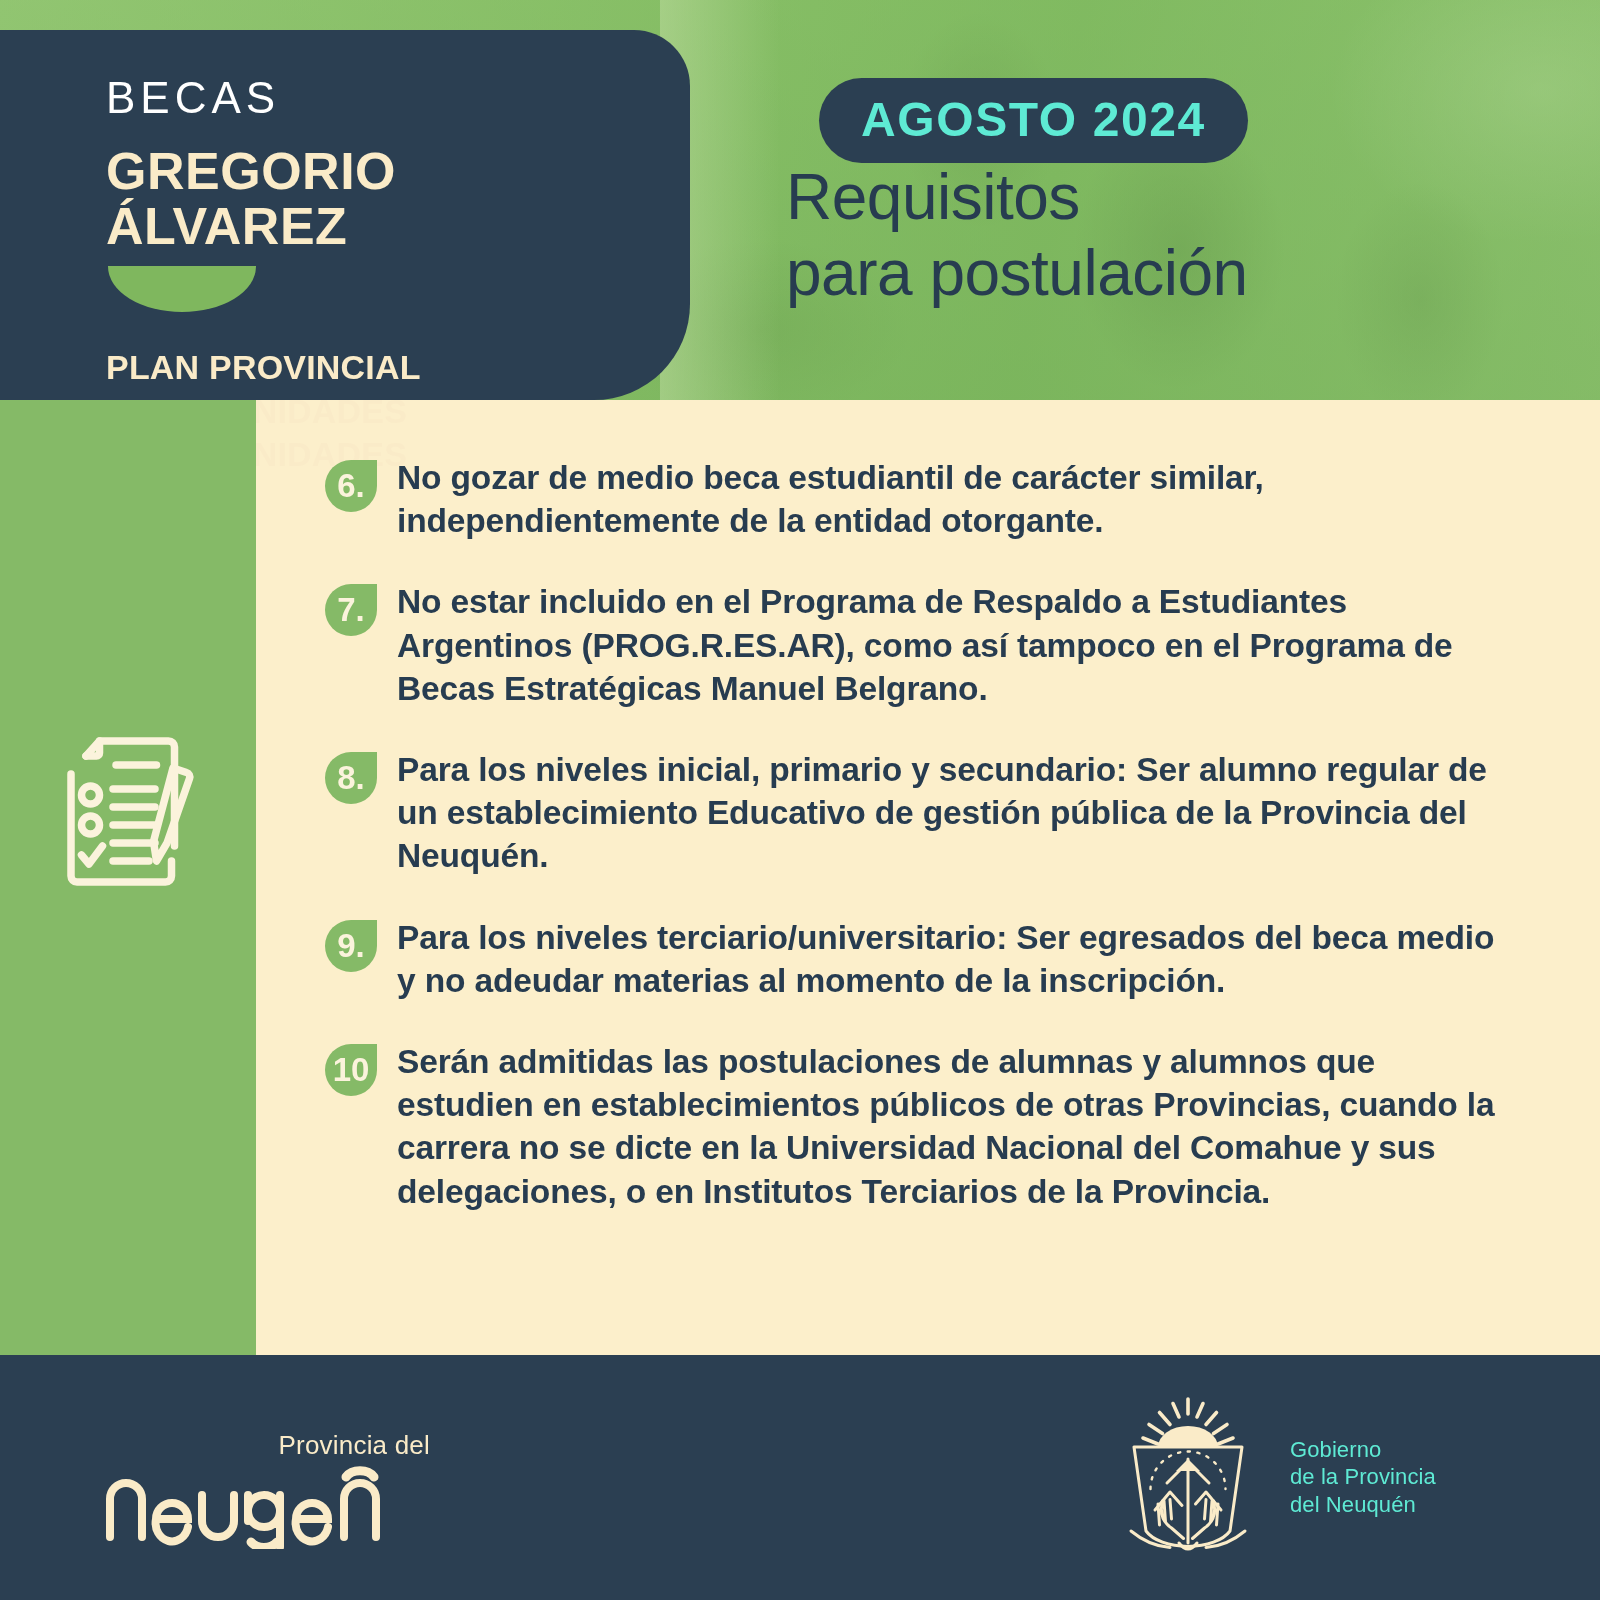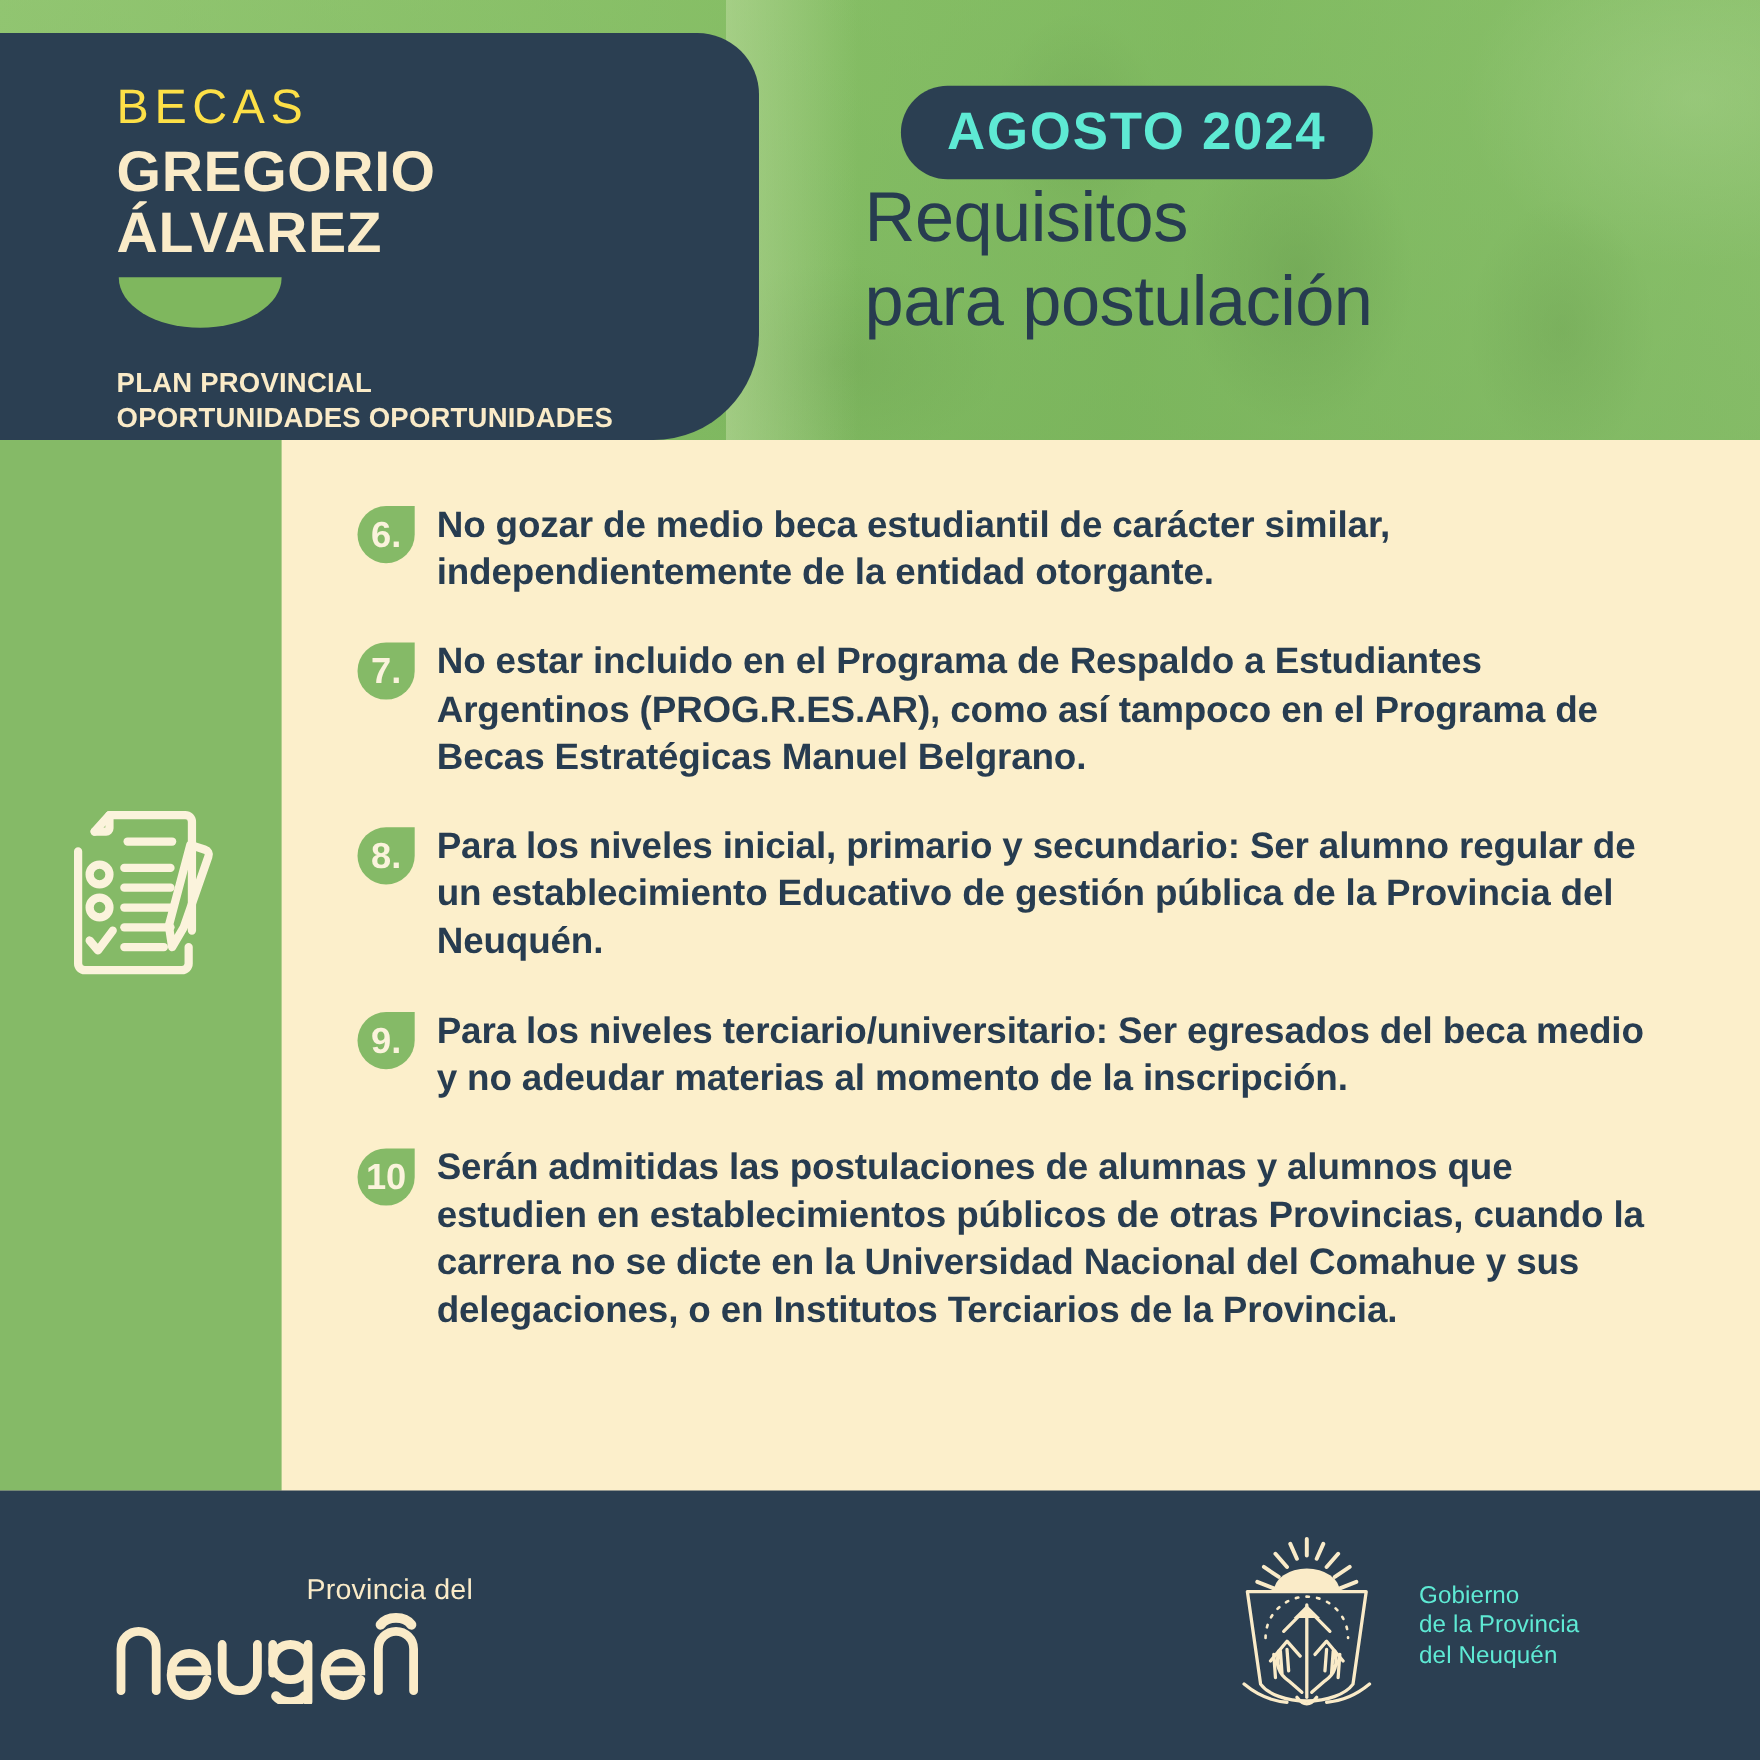--- a/index.html
+++ b/index.html
@@ -36,34 +36,34 @@
   
   .logo-card{
     position:absolute;left:-40px;top:30px;width:730px;height:370px;
     background:#2B3F52;
     border-top-right-radius:56px;
     border-bottom-right-radius:96px;
     box-sizing:border-box;
     padding:46px 0 0 146px;
   }
   .brand-becas{
-    color:#fde047;font-size:44px;letter-spacing:5px;font-weight:400;line-height:1;
-    margin-bottom:10px;
+    color:#ffffff;font-size:44px;letter-spacing:5px;font-weight:400;line-height:1;
+    margin-bottom:24px;
   }
   .brand-name{
     color:#FAEBC8;font-size:52px;font-weight:700;line-height:1.06;letter-spacing:.5px;
   }
   .smile{
     width:148px;height:46px;margin:12px 0 0 2px;
     background:#7FB75E;
     border-bottom-left-radius:150px 92px;
     border-bottom-right-radius:150px 92px;
   }
   .brand-plan{
-    margin-top:34px;color:#FAEBC8;font-size:25px;font-weight:700;line-height:1.28;letter-spacing:.2px;
+    margin-top:34px;color:#FAEBC8;font-size:34px;font-weight:700;line-height:1.28;letter-spacing:.2px;
   }
 
   
   .date-pill{
     position:absolute;left:819px;top:78px;
     background:#2B3F52;color:#5eead4;
     border-radius:44px;
     padding:14px 42px 16px 42px;
     font-size:48px;font-weight:700;letter-spacing:1.6px;
     display:inline-block;

